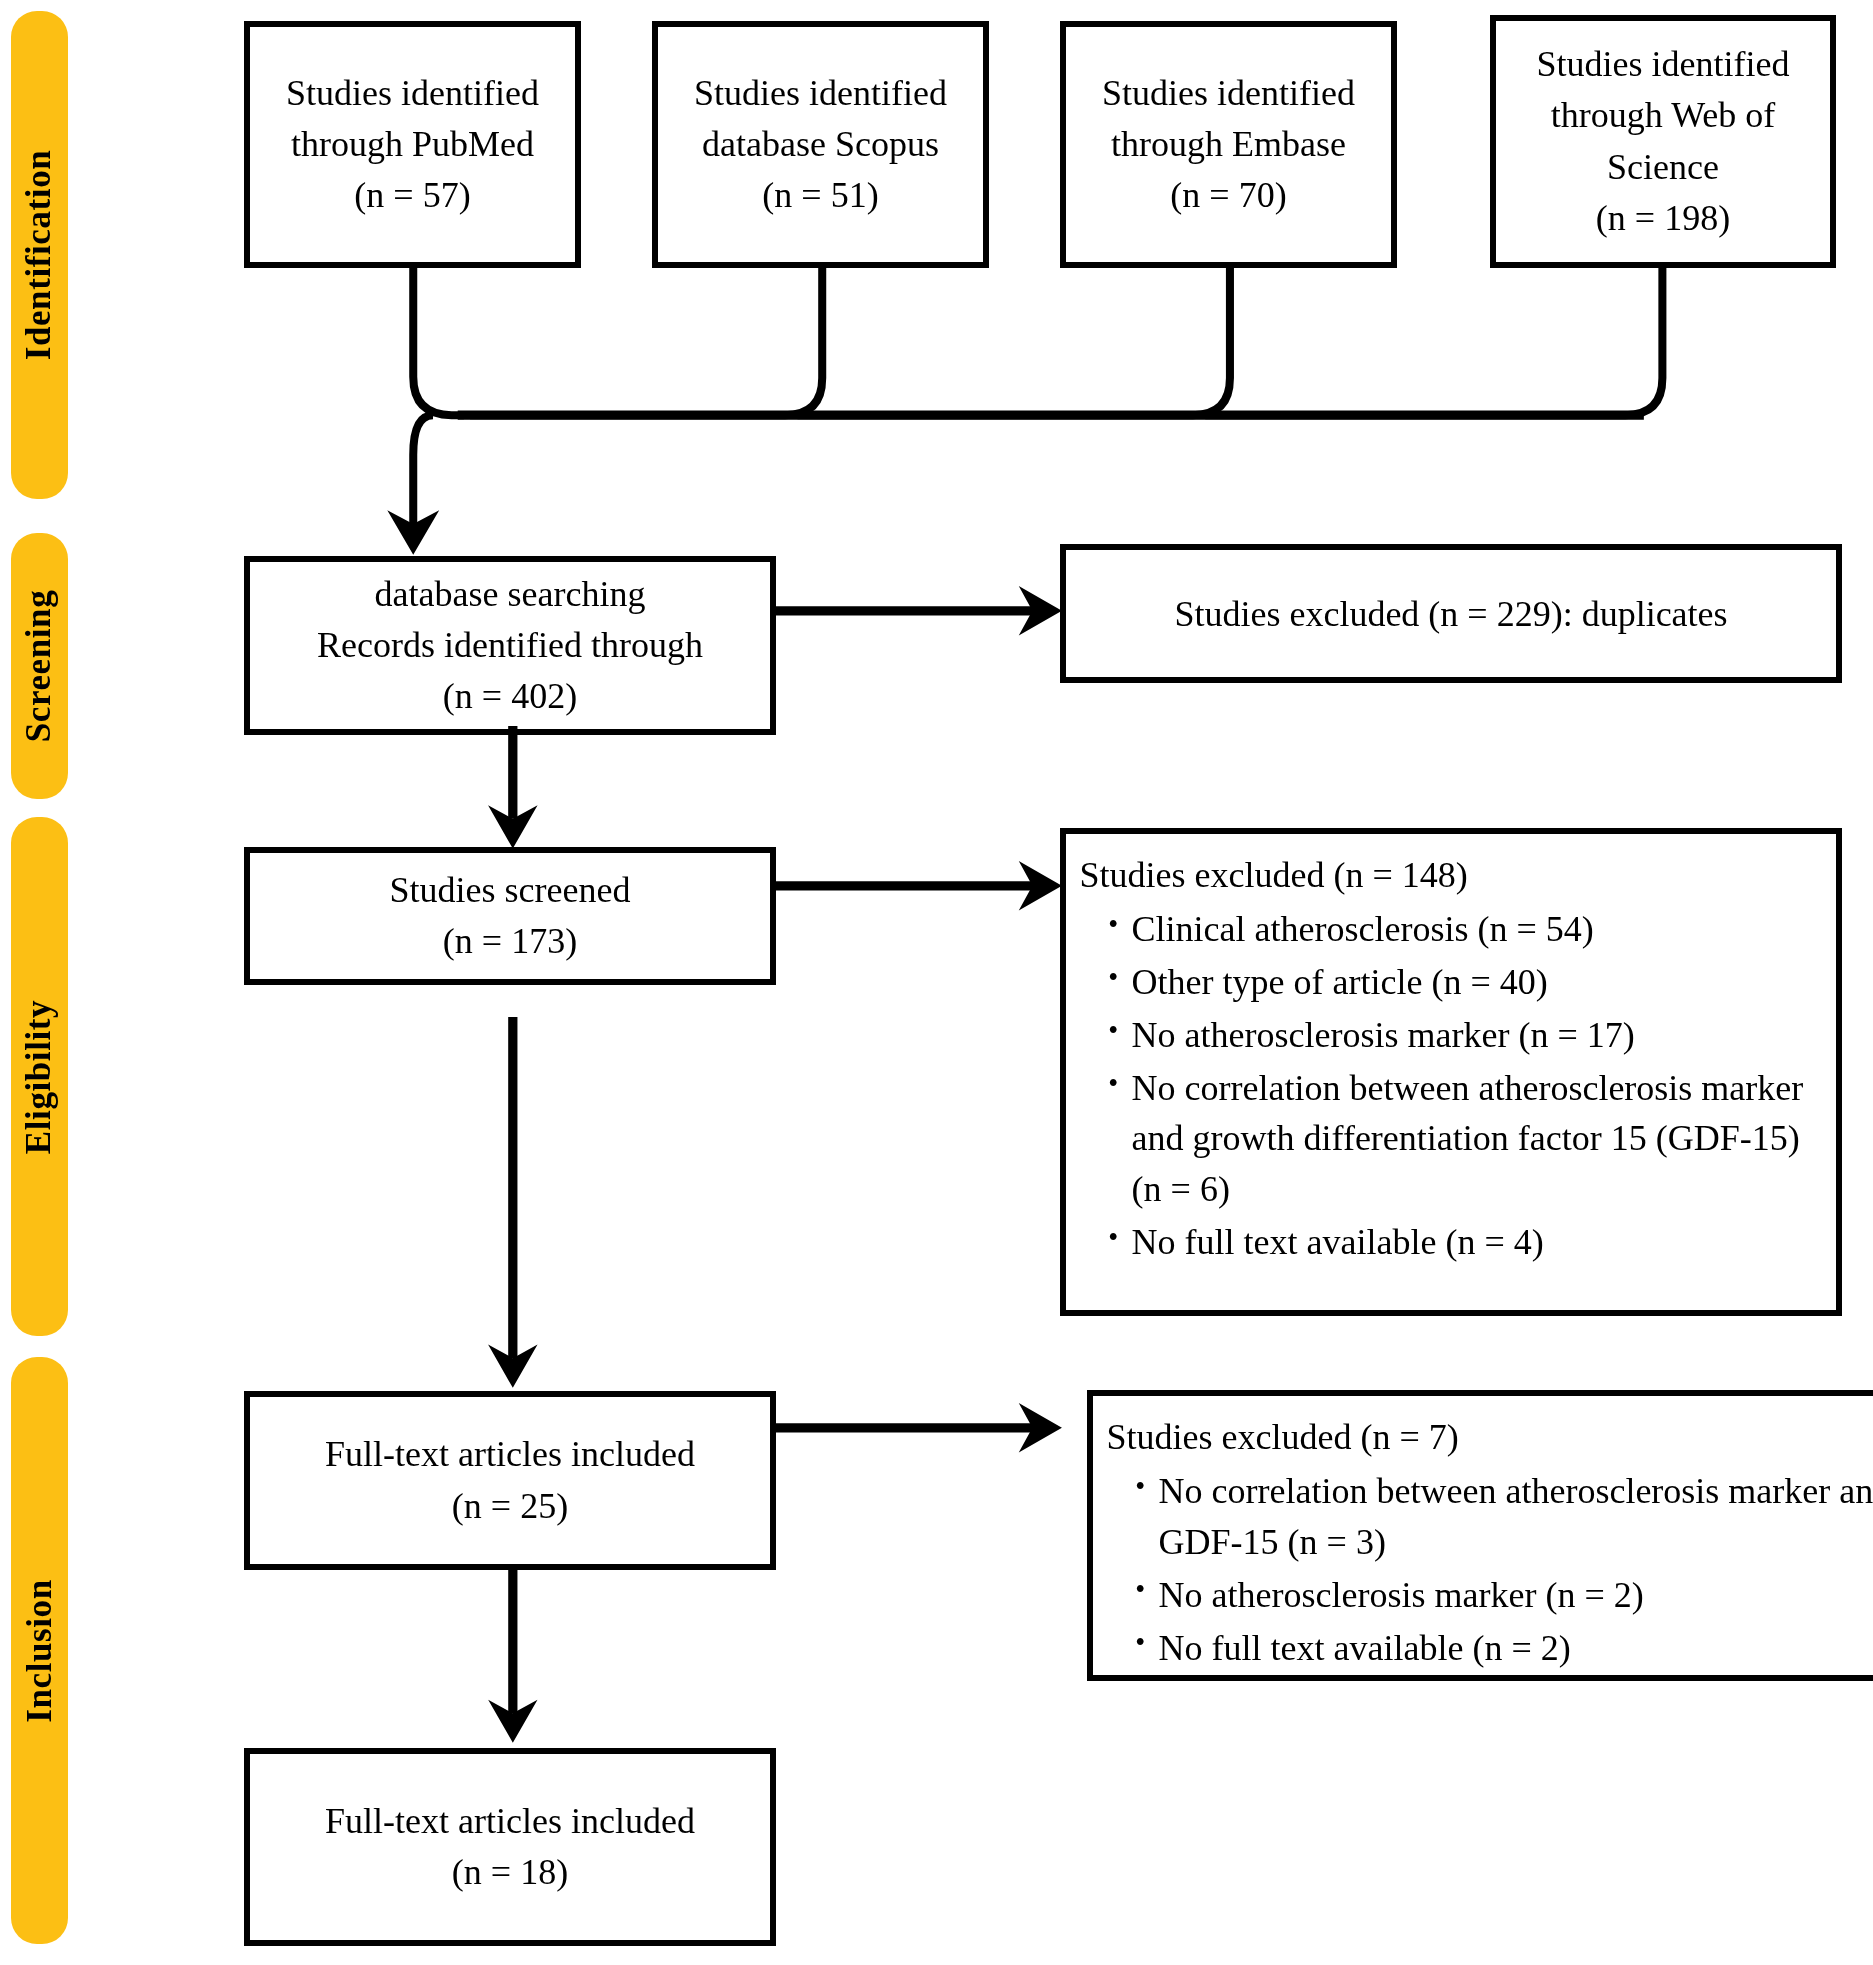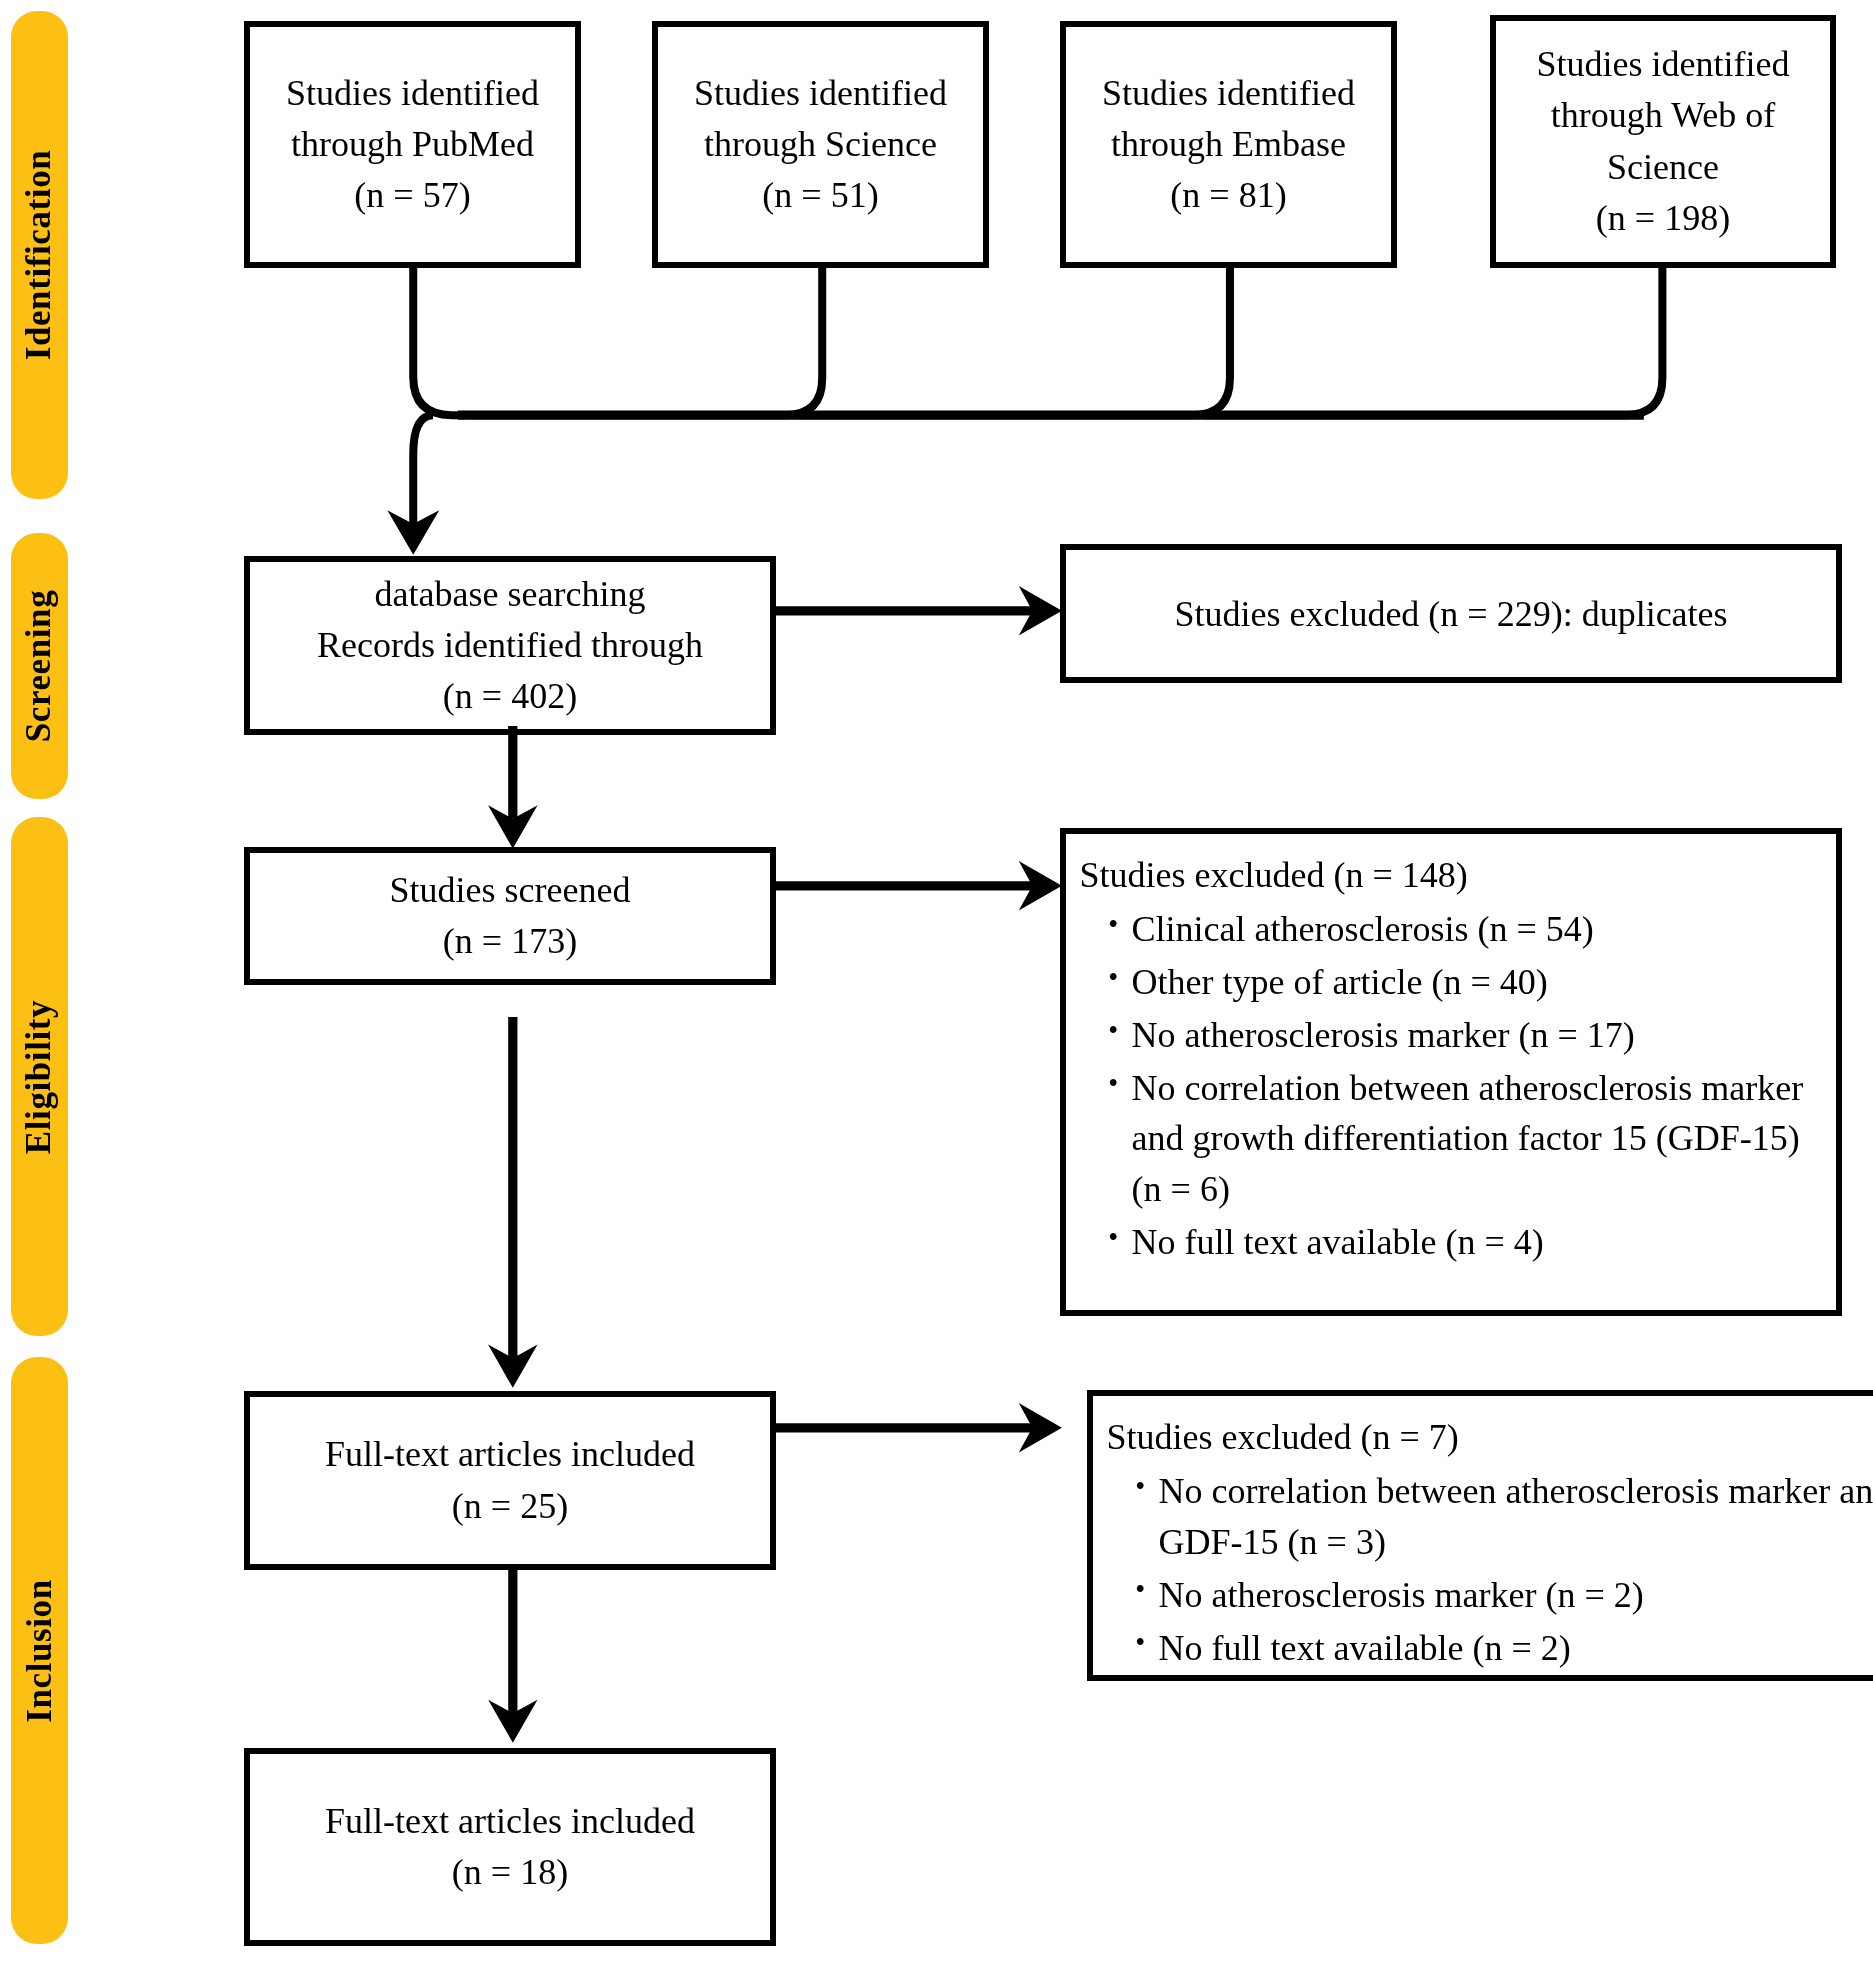--- a/index.html
+++ b/index.html
@@ -131,30 +131,30 @@
     <div class="box-text">
       <span class="nline">Studies identified</span>
       <span class="nline">through PubMed</span>
       <span class="nline">(n = 57)</span>
     </div>
   </div>
 
   <div class="flow-box" style="left:652px; top:21px; width:337px; height:247px;">
     <div class="box-text">
       <span class="nline">Studies identified</span>
-      <span class="nline">through Science</span>
+      <span class="nline">database Scopus</span>
       <span class="nline">(n = 51)</span>
     </div>
   </div>
 
   <div class="flow-box" style="left:1060px; top:21px; width:337px; height:247px;">
     <div class="box-text">
       <span class="nline">Studies identified</span>
       <span class="nline">through Embase</span>
-      <span class="nline">(n = 81)</span>
+      <span class="nline">(n = 70)</span>
     </div>
   </div>
 
   <div class="flow-box" style="left:1490px; top:15px; width:346px; height:253px;">
     <div class="box-text">
       <span class="nline">Studies identified</span>
       <span class="nline">through Web of</span>
       <span class="nline">Science</span>
       <span class="nline">(n = 198)</span>
     </div>

